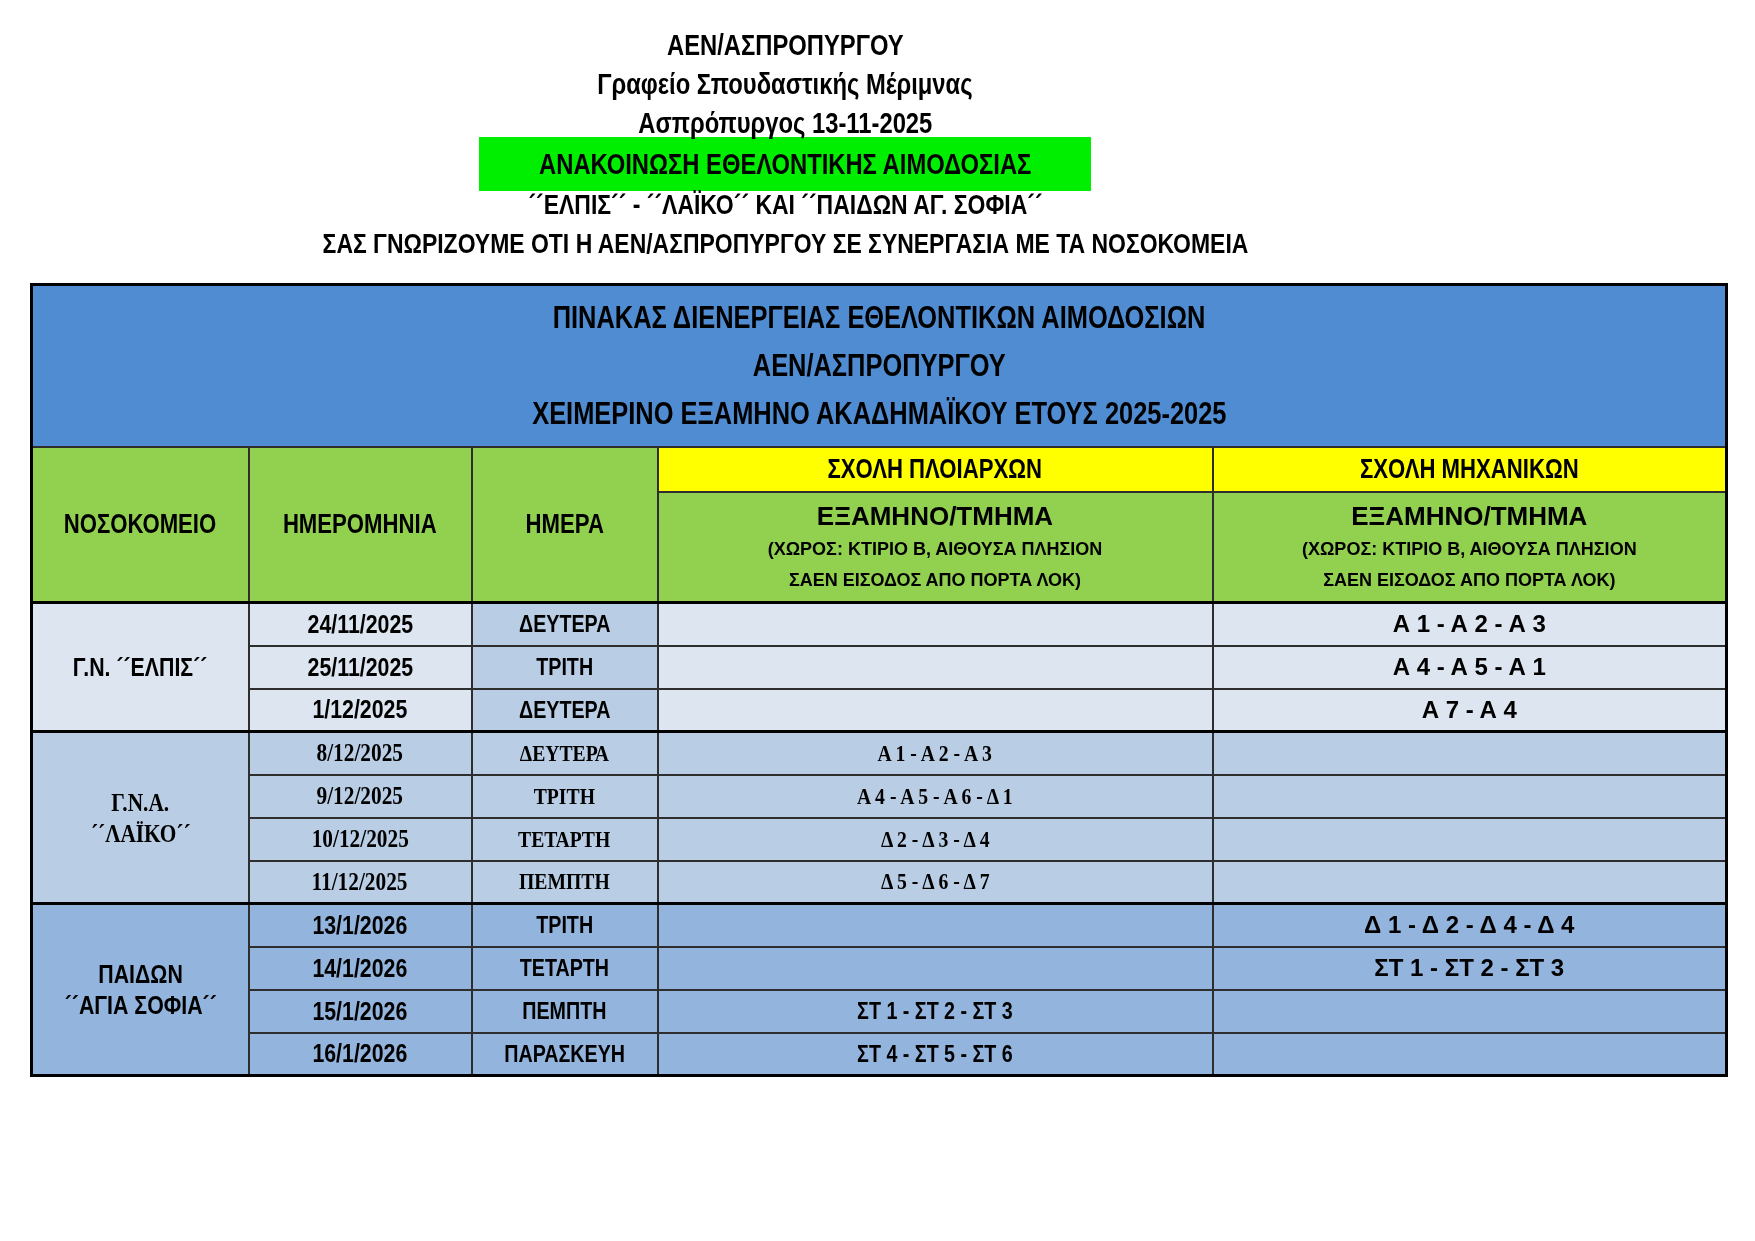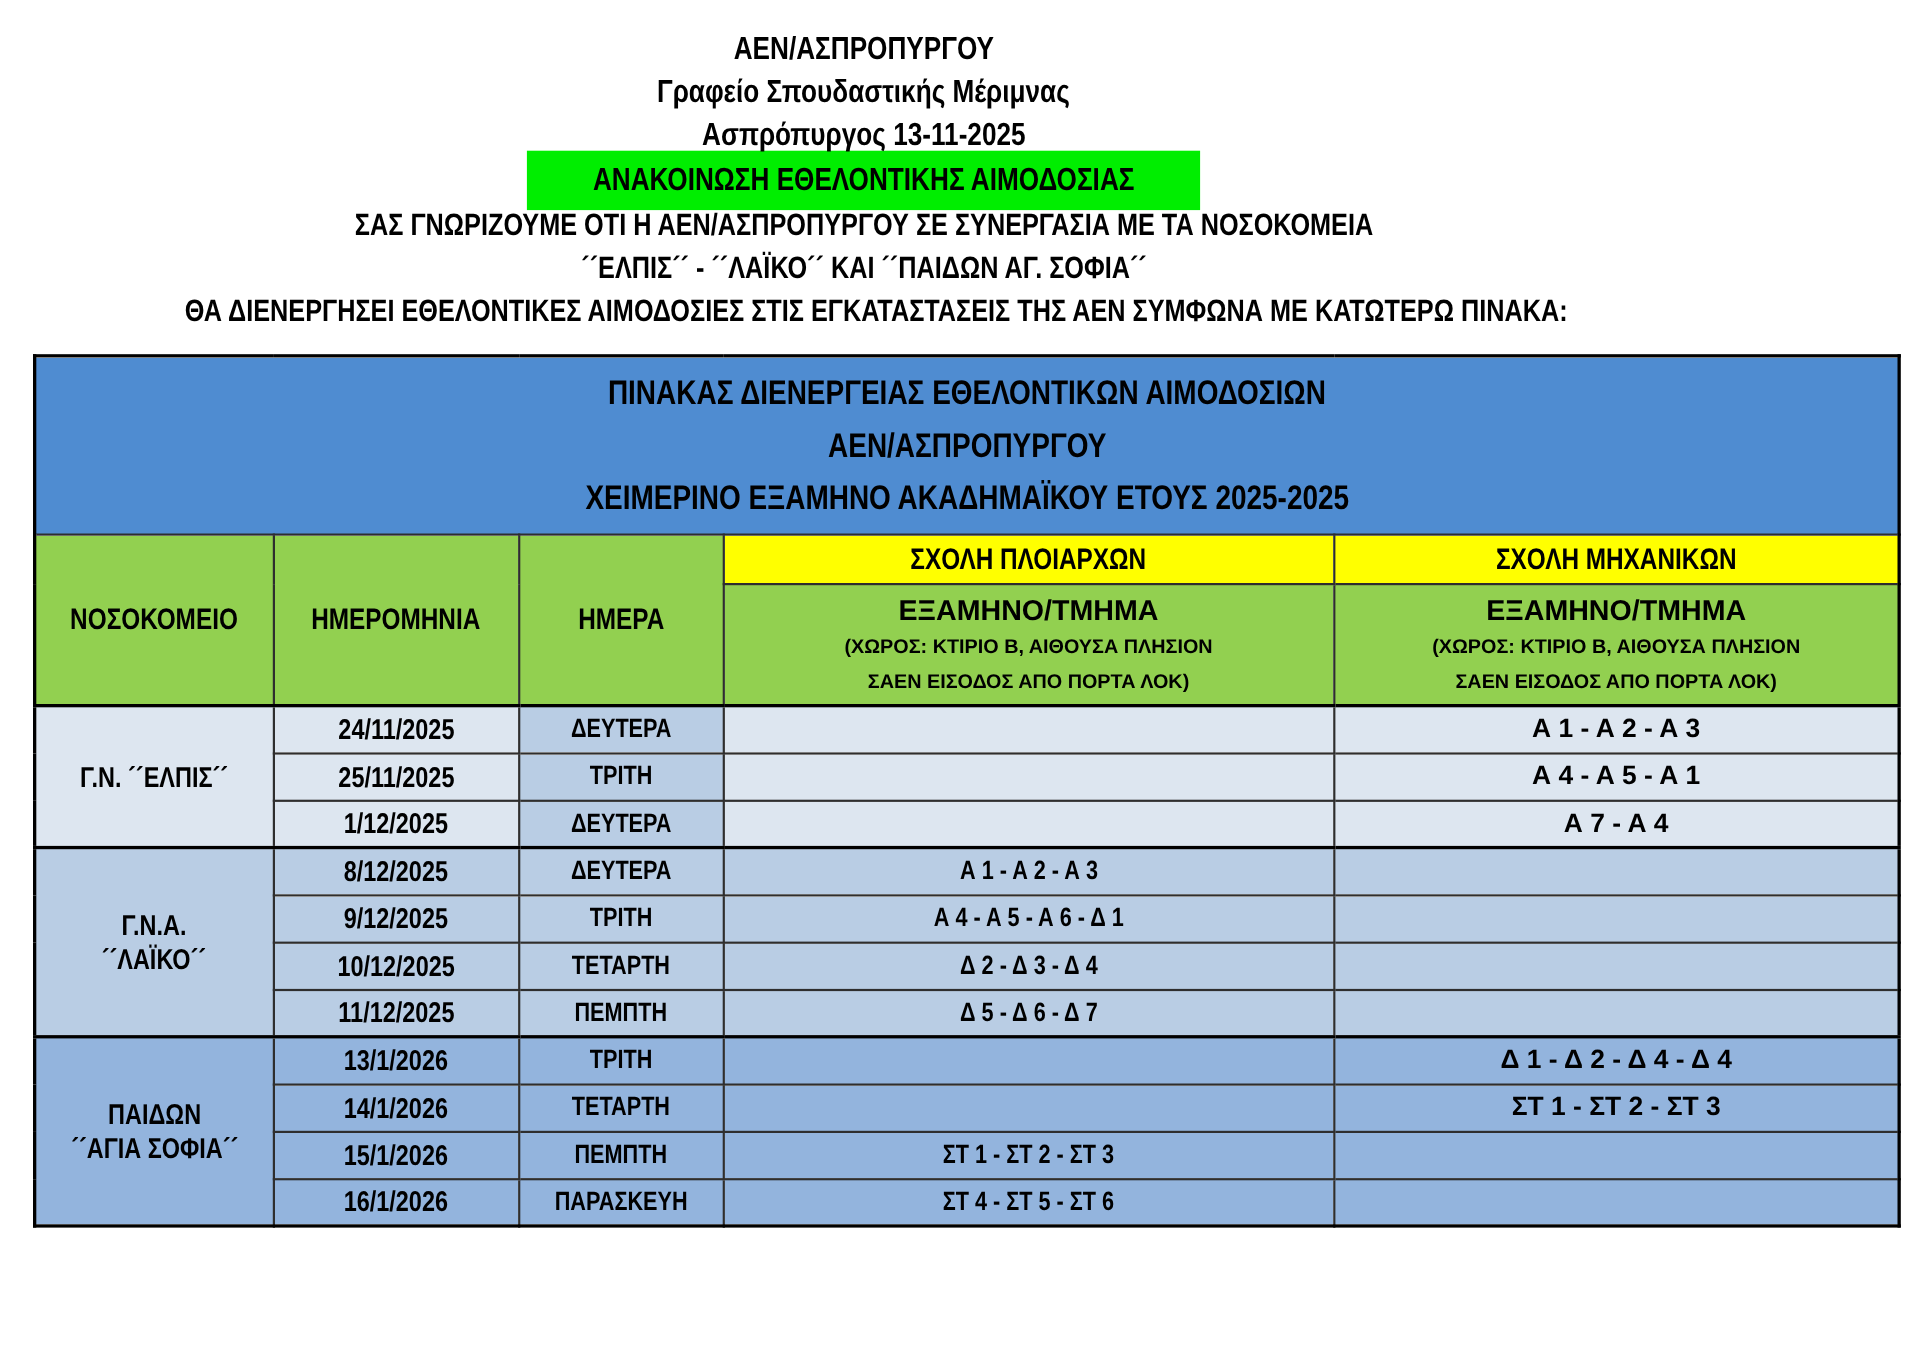--- a/index.html
+++ b/index.html
@@ -43,41 +43,40 @@
   td.green  { background:var(--header-green,#92d050); }
   td.yellow { background:var(--school-yellow,#ffff00); height:43px; font-size:27px; }
   td.colhead { font-size:27px; }
   td.subhead { height:108px; }
   td.subhead .sub1 { font-size:26px; line-height:36px; }
   td.subhead .sub2 { font-size:18px; line-height:31px; }
 
   tr.drow { height:43px; }
   tr.g1 td { background:var(--group1-bg,#dde6f0); }
   tr.g1 td.daycol { background:var(--group1-day-bg,#b9cde4); }
-  tr.g2 td { background:var(--group2-bg,#b9cde4); }
+  tr.g2 td { background:var(--group2-bg,#b9cde4);font-family:Liberation Serif, serif; }
   tr.g3 td { background:var(--group3-bg,#93b4dd); }
 
   td.hosp { font-size:26px; }
   td.hosp .hline { line-height:31px; }
   td.datecol { font-size:26px; }
   td.daycol  { font-size:24px; }
   td.capcol  { font-size:24px; }
   td.engcol  { font-size:24px; }
 </style>
 </head>
 <body>
 
 <div class="lettercol">
   <div class="lh-line"><span class="cond">ΑΕΝ/ΑΣΠΡΟΠΥΡΓΟΥ</span></div>
   <div class="lh-line"><span class="cond">Γραφείο Σπουδαστικής Μέριμνας</span></div>
   <div class="lh-line"><span class="cond">Ασπρόπυργος  13-11-2025</span></div>
   <div class="hl-line"><span class="highlight"><span class="cond">ΑΝΑΚΟΙΝΩΣΗ ΕΘΕΛΟΝΤΙΚΗΣ ΑΙΜΟΔΟΣΙΑΣ</span></span></div>
+  <div class="intro-line"><span class="cond">´´ΕΛΠΙΣ´´ - ´´ΛΑΪΚΟ´´ ΚΑΙ ´´ΠΑΙΔΩΝ ΑΓ. ΣΟΦΙΑ´´</span></div>
   <div class="intro-line"><span class="cond">ΣΑΣ ΓΝΩΡΙΖΟΥΜΕ ΟΤΙ Η ΑΕΝ/ΑΣΠΡΟΠΥΡΓΟΥ ΣΕ ΣΥΝΕΡΓΑΣΙΑ ΜΕ ΤΑ ΝΟΣΟΚΟΜΕΙΑ</span></div>
-  <div class="intro-line"><span class="cond">´´ΕΛΠΙΣ´´ - ´´ΛΑΪΚΟ´´ ΚΑΙ ´´ΠΑΙΔΩΝ ΑΓ. ΣΟΦΙΑ´´</span></div>
-  <div class="intro-line"><span class="cond">ΘΑ ΔΙΕΝΕΡΓΗΣΕΙ ΕΘΕΛΟΝΤΙΚΕΣ ΑΙΜΟΔΟΣΙΕΣ ΣΤΙΣ ΕΓΚΑΤΑΣΤΑΣΕΙΣ ΤΗΣ ΑΕΝ ΣΥΜΦΩΝΑ ΜΕ ΚΑΤΩΤΕΡΩ ΠΙΝΑΚΑ:</span></div>
 </div>
 
 <table class="blood">
   <colgroup>
     <col style="width:217px">
       <col style="width:223px">
       <col style="width:186px">
       <col style="width:555px">
       <col style="width:514px">
   </colgroup>

